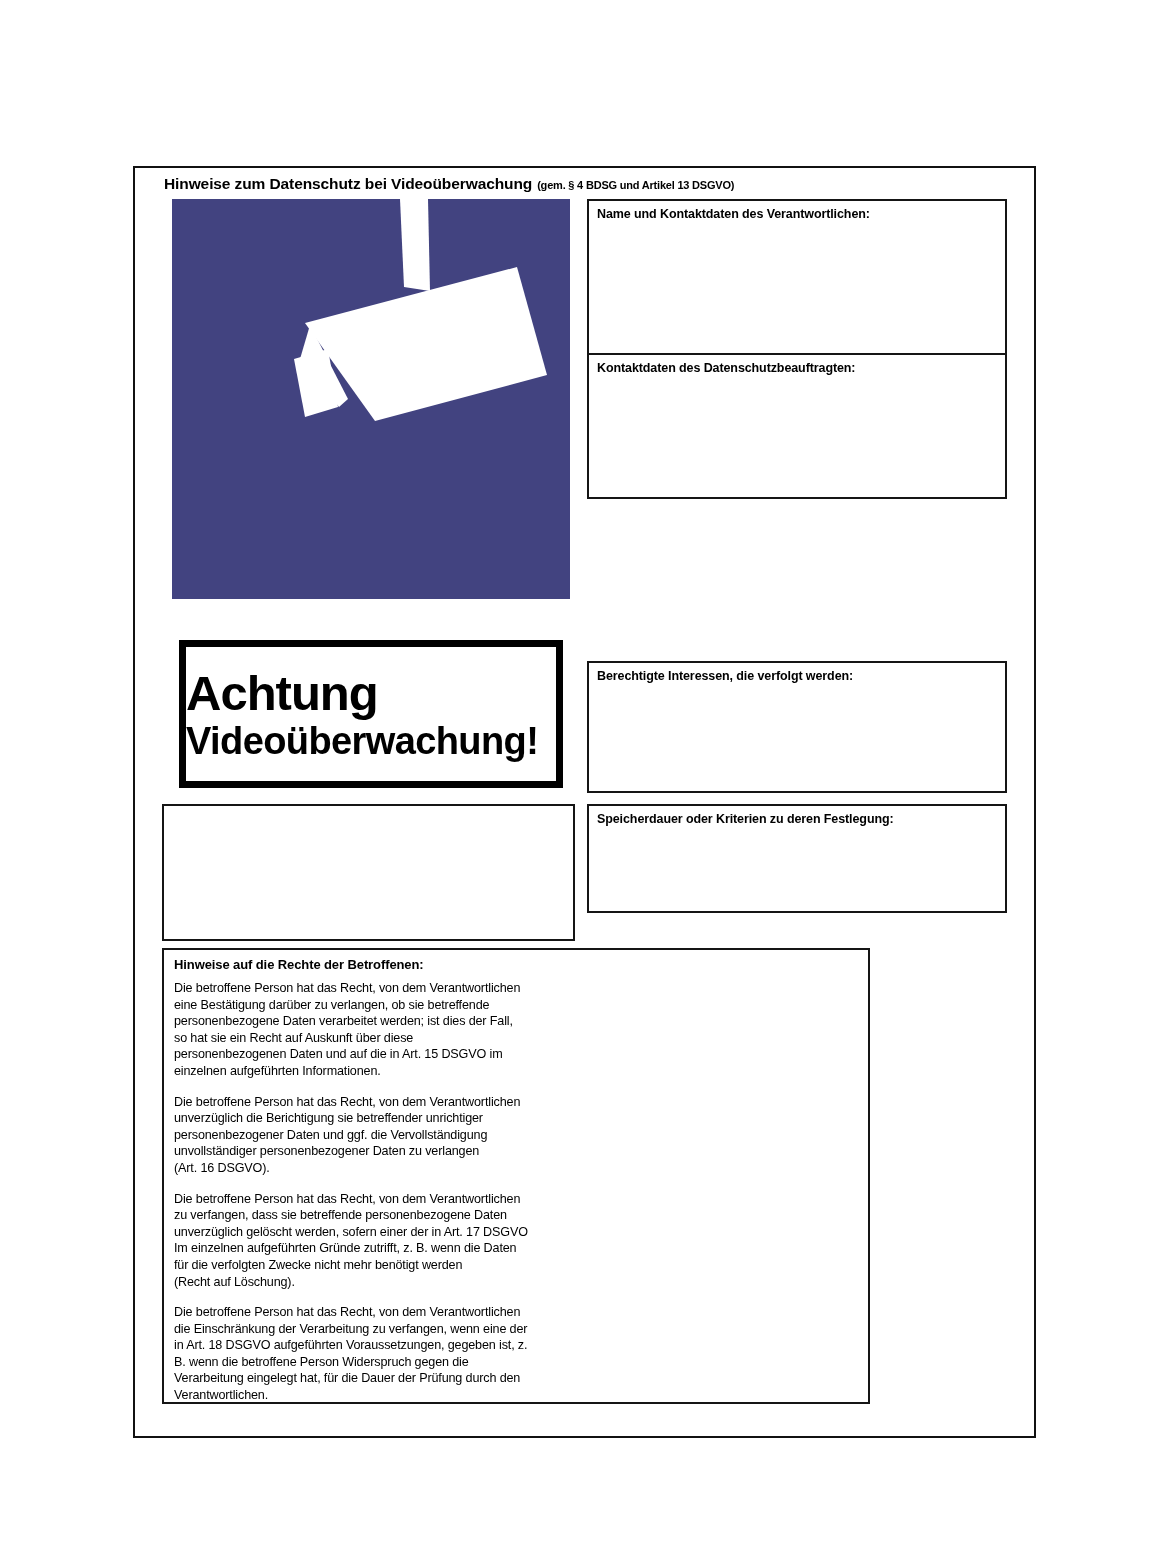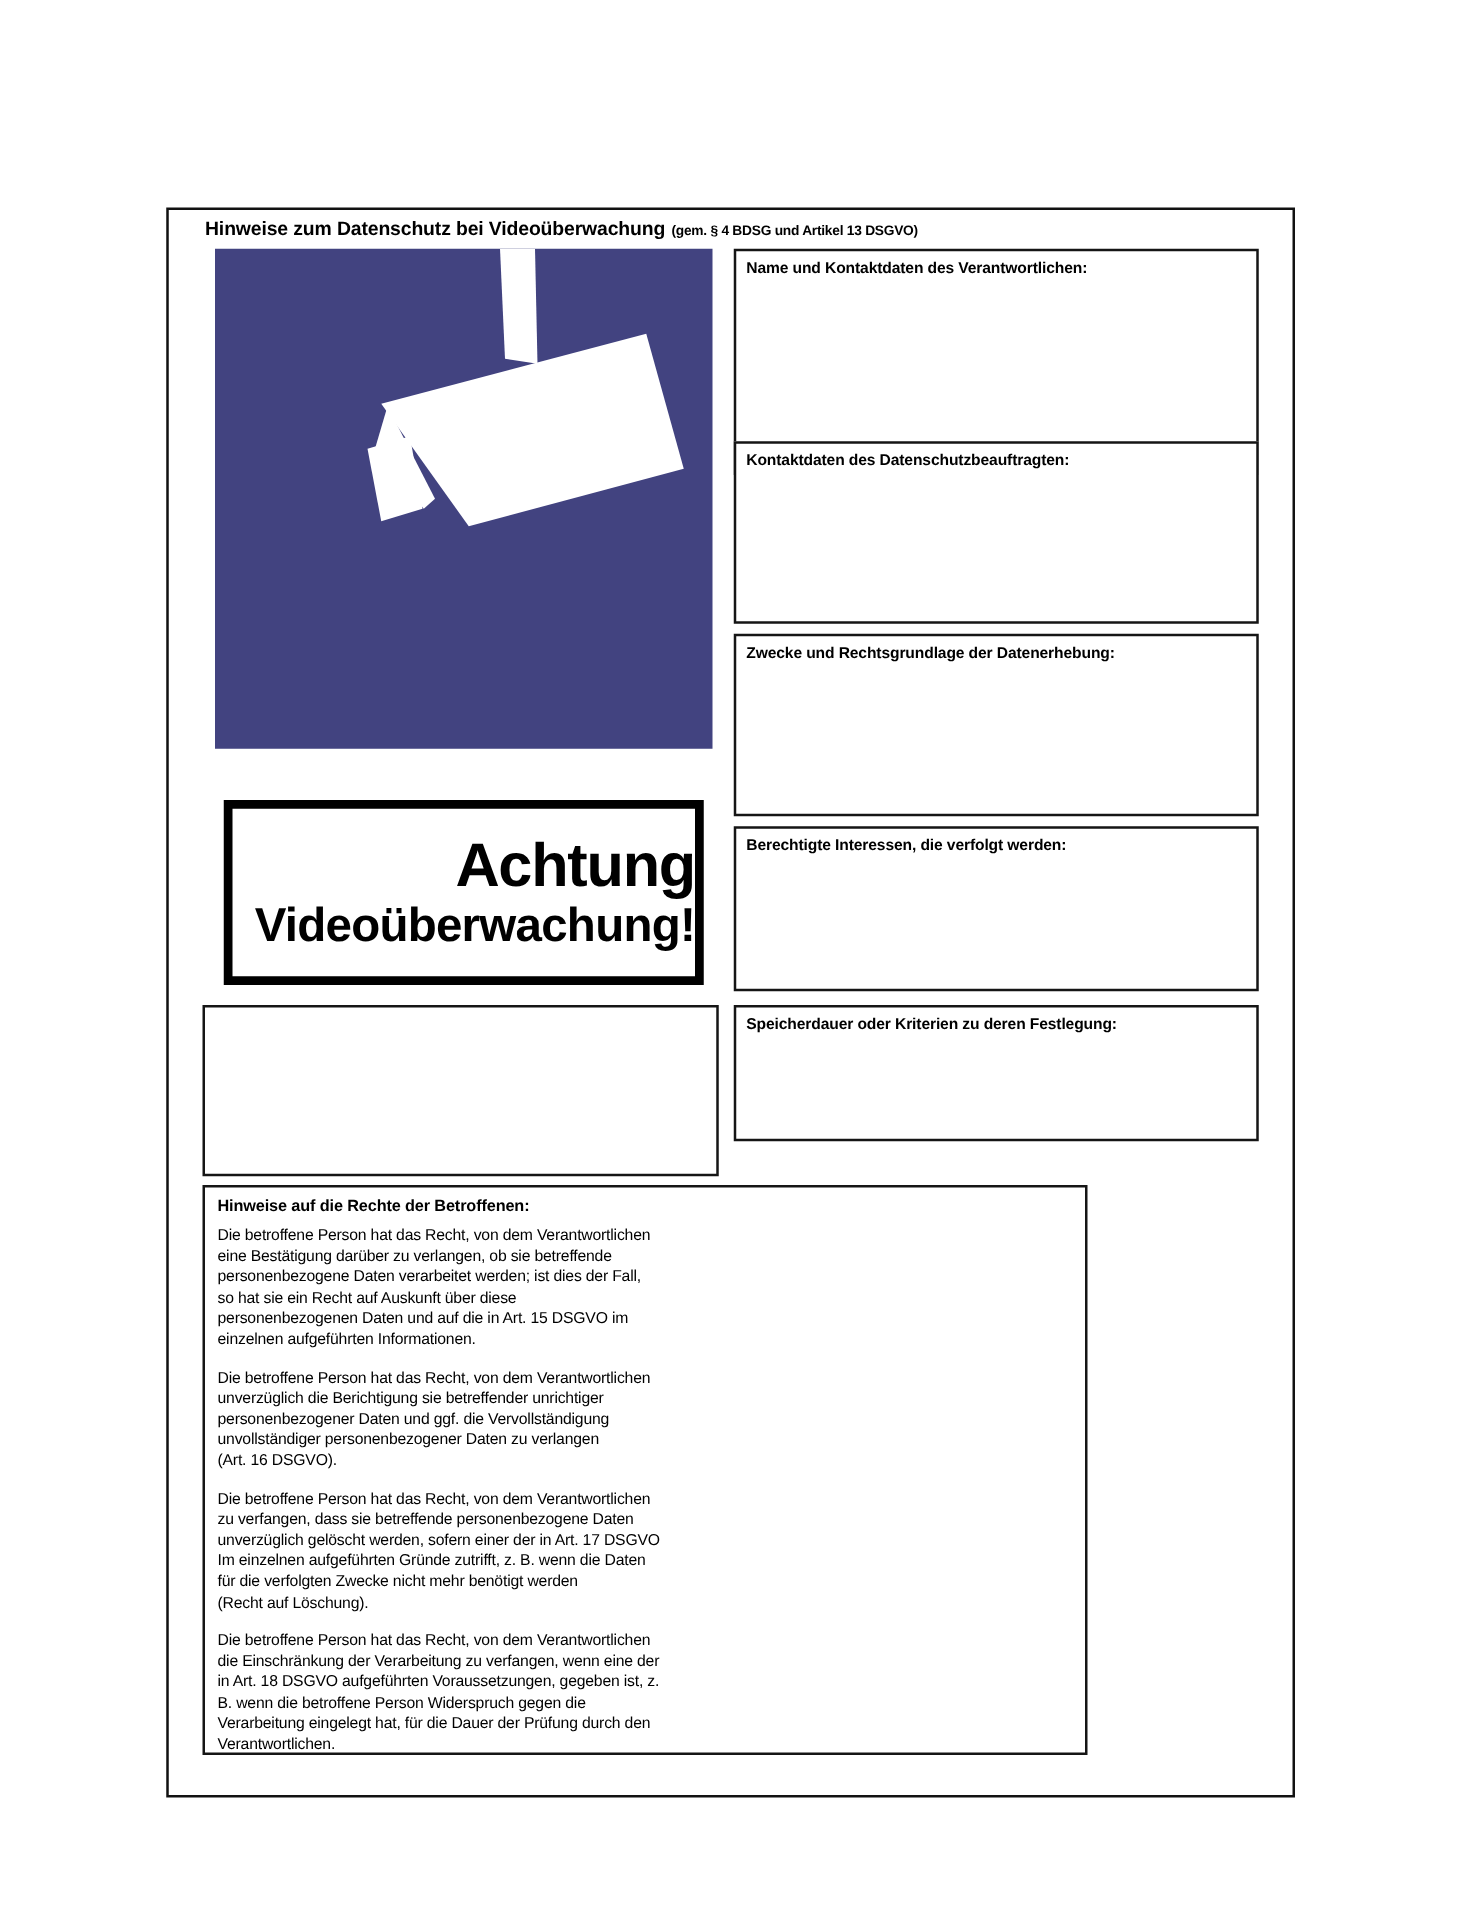--- a/index.html
+++ b/index.html
@@ -99,21 +99,21 @@
     position: absolute;
     left: 17px;
     top: 441px;
     width: 384px;
     height: 148px;
     box-sizing: border-box;
     border: 7px solid #000000;
     background: #ffffff;
     display: flex;
     flex-direction: column;
-    align-items: flex-end;
+    align-items: flex-start;
     justify-content: center;
   }
   .achtung-line1 {
     font-size: 49px;
     font-weight: bold;
     line-height: 1;
     letter-spacing: -1px;
     margin-bottom: 4px;
   }
   .achtung-line2 {
@@ -206,23 +206,20 @@
   </div>
 
   <div class="field-box rb1">
     <span class="field-label">Name und Kontaktdaten des Verantwortlichen:</span>
   </div>
 
   <div class="field-box rb2">
     <span class="field-label">Kontaktdaten des Datenschutzbeauftragten:</span>
   </div>
 
-  <div class="field-box rb3">
-    <span class="field-label">Zwecke und Rechtsgrundlage der Datenerhebung:</span>
-  </div>
 
   <div class="field-box rb4">
     <span class="field-label">Berechtigte Interessen, die verfolgt werden:</span>
   </div>
 
   <div class="field-box rb5">
     <span class="field-label">Speicherdauer oder Kriterien zu deren Festlegung:</span>
   </div>
 
   <div class="field-box rights-box">

